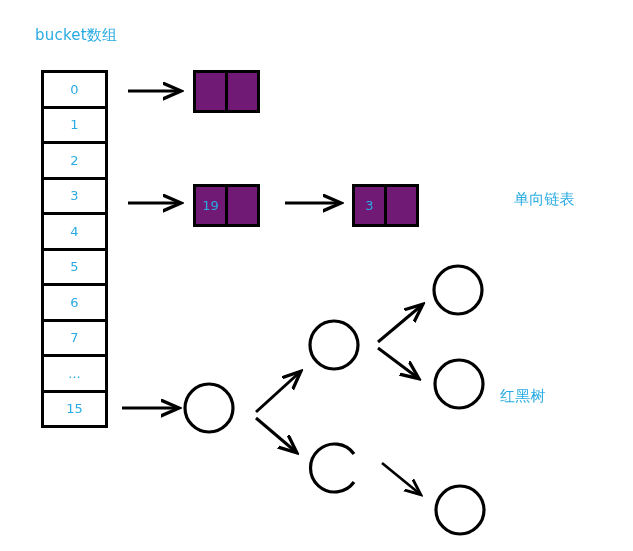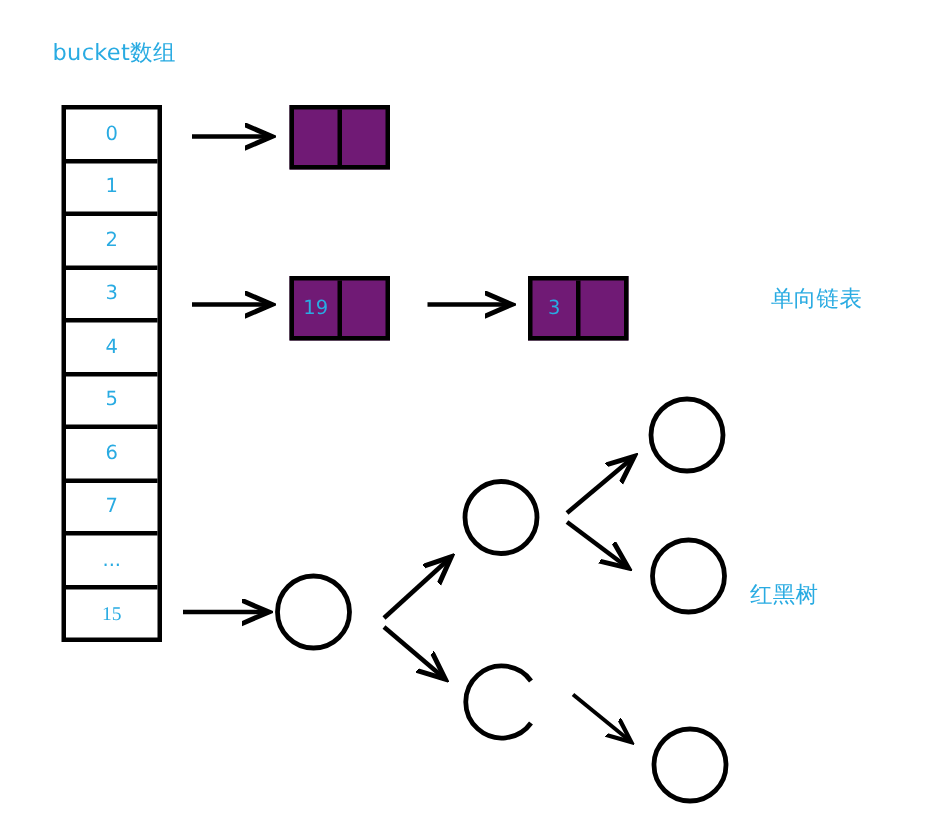--- a/index.html
+++ b/index.html
@@ -50,21 +50,21 @@
     flex: 1 1 0;
     border-bottom: 3px solid #000000;
     box-sizing: border-box;
     display: flex;
     align-items: center;
     justify-content: center;
     color: #29ABE2;
     font-size: 13px;
     line-height: 1;
   }
-  .bucket-cell:last-child { border-bottom: none; font-family: Liberation Serif, serif; }
+  .bucket-cell:last-child { border-bottom: none; }
 
   
   .node-box {
     position: absolute;
     border: 3px solid #000000;
     box-sizing: border-box;
     display: flex;
     background: #701a75;
   }
   .node-box .cell-val,

